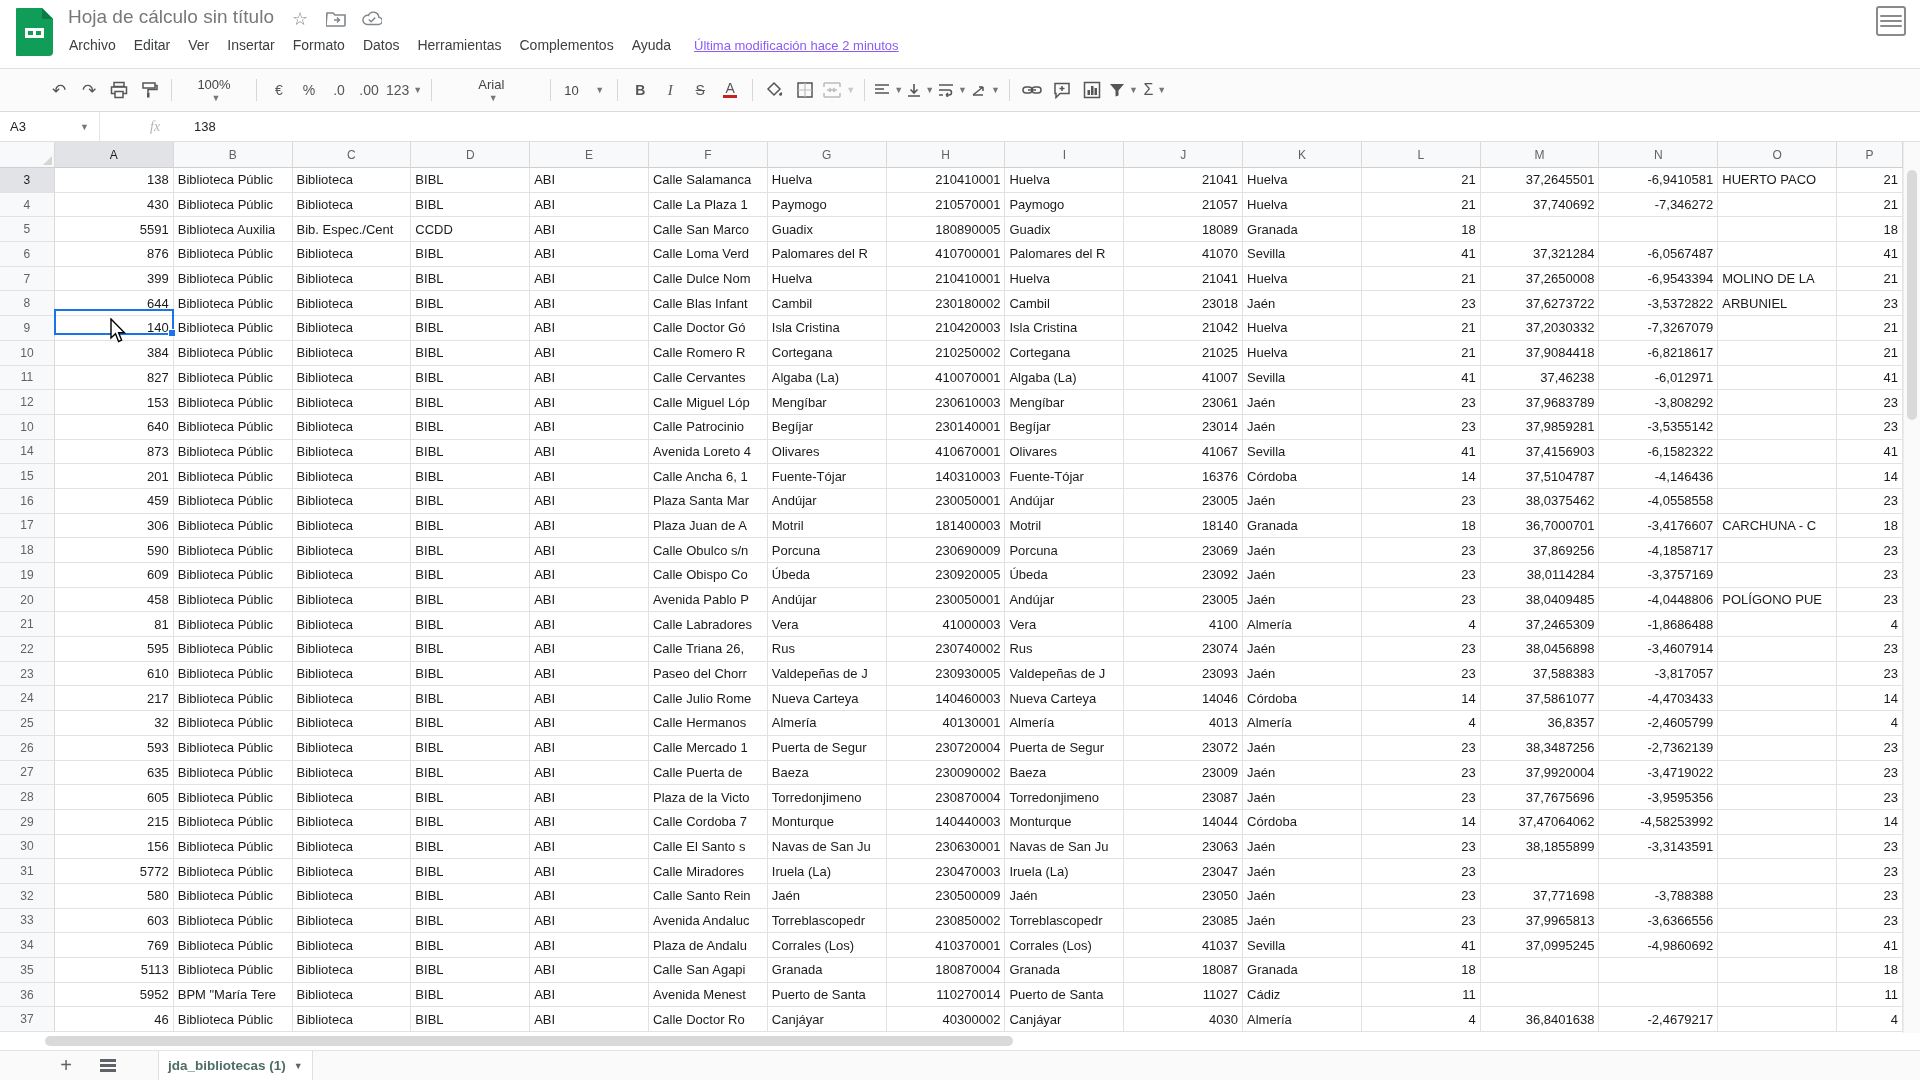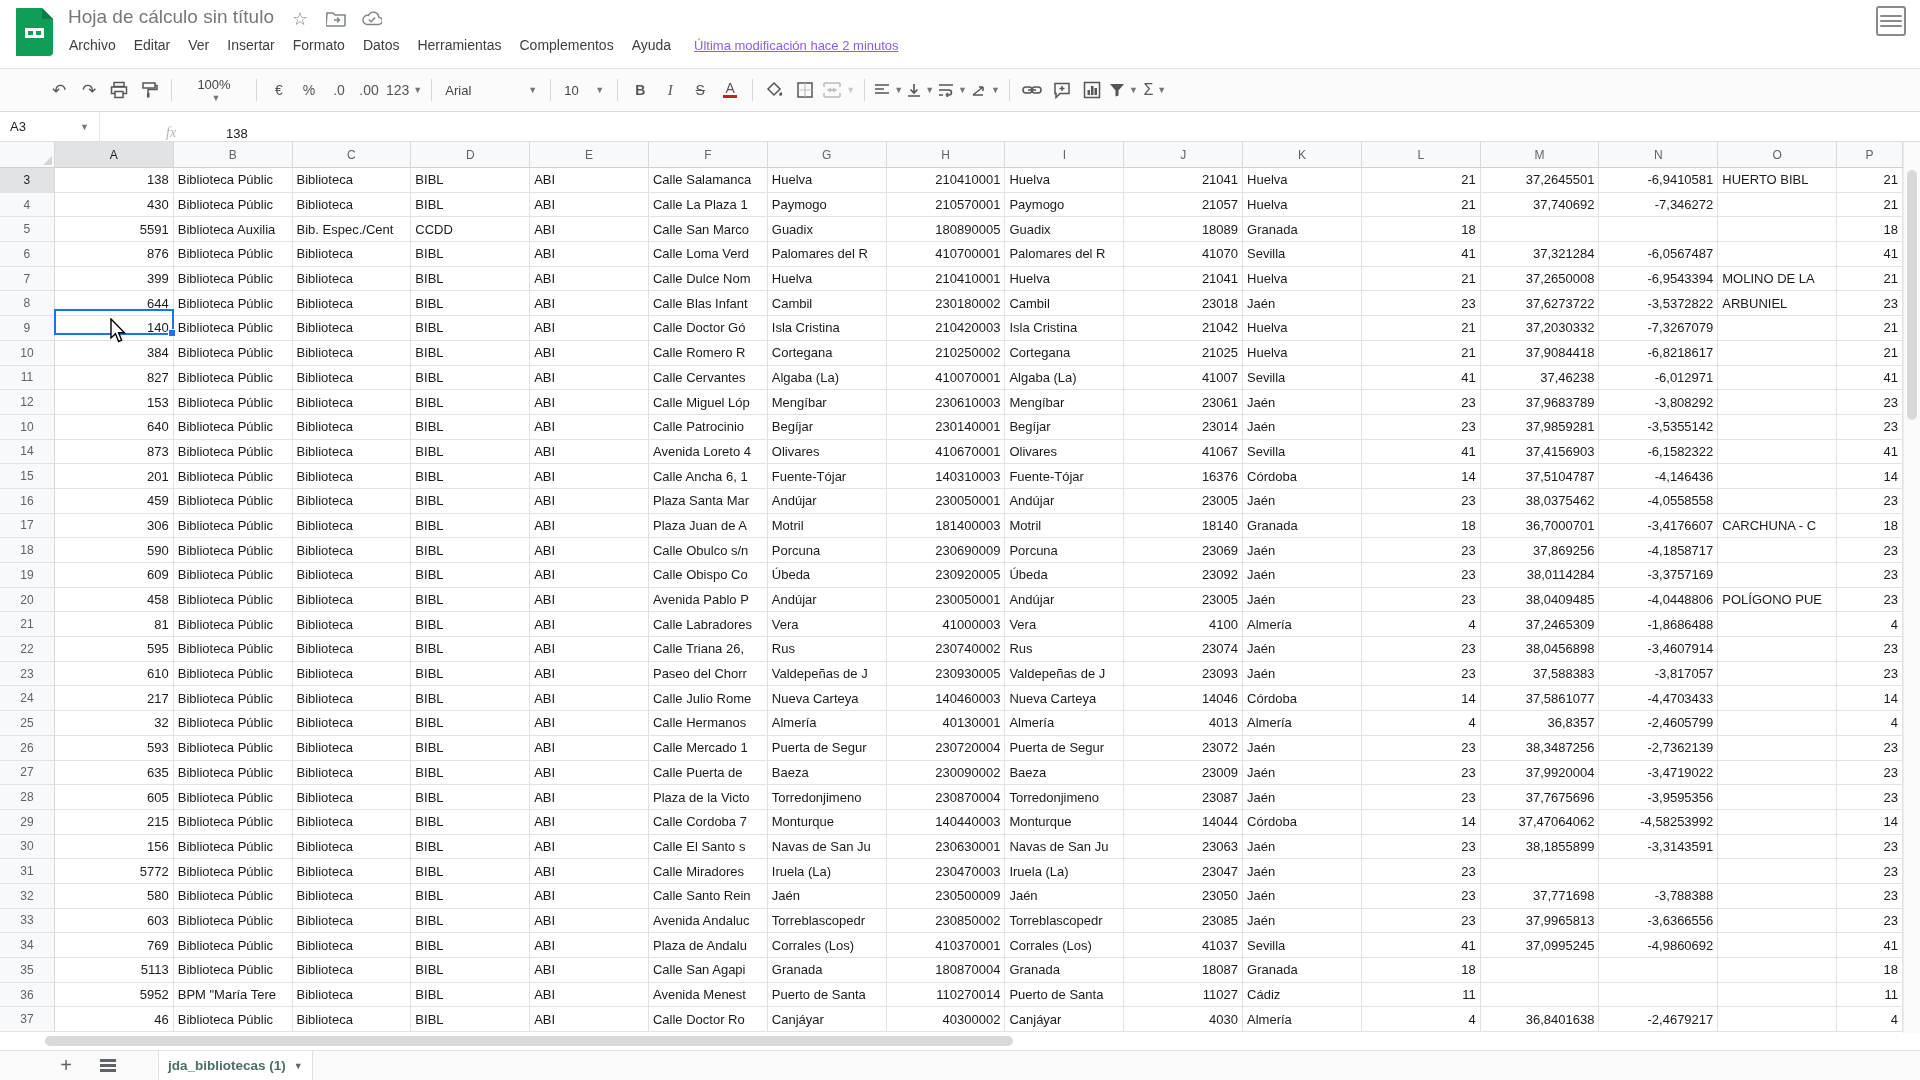--- a/index.html
+++ b/index.html
@@ -19,31 +19,31 @@
 
   
   #toolbar{position:absolute;left:0;top:68px;width:1920px;height:44px;background:#fbfbfb;border-top:1px solid #e0e0e0;border-bottom:1px solid #d9d9d9;display:flex;align-items:center;padding-left:44px;box-sizing:border-box;}
   .tbtn{min-width:26px;height:28px;display:flex;align-items:center;justify-content:center;color:#565656;font-size:15px;margin:0 2px;border-radius:2px;}
   .tbtn svg{display:block;}
   .glyph{font-size:14px;color:#565656;}
   .sep{width:1px;height:22px;background:#d7d7d7;margin:0 7px;}
   .dd{font-size:9px;color:#777;margin-left:4px;}
   .tsel{display:flex;align-items:center;justify-content:space-between;padding:0 6px;height:26px;color:#444;font-size:13px;}
   #zoom-select{width:58px;flex-direction:column;}
-  #font-select{width:92px;}
+  #font-select{width:92px;flex-direction:column;}
   #size-select{width:40px;}
   .b-bold{font-weight:bold;font-size:14px;}
   .b-italic{font-style:italic;font-family:"Liberation Serif",serif;font-size:15px;}
   .b-strike{text-decoration:line-through;font-size:14px;}
   .b-color{font-size:14px;line-height:12px;display:flex;flex-direction:column;align-items:center;}
   .b-color .bar{width:14px;height:3px;background:#c5221f;margin-top:1px;}
   .disabled{opacity:.38;}
 
   
-  #formula-bar{position:absolute;left:0;top:112px;width:1920px;height:30px;background:#fff;border-bottom:1px solid #e0e0e0;display:flex;align-items:flex-end;box-sizing:border-box;gap:16px;}
+  #formula-bar{position:absolute;left:0;top:112px;width:1920px;height:30px;background:#fff;border-bottom:1px solid #e0e0e0;display:flex;align-items:center;box-sizing:border-box;}
   #name-box{width:100px;height:100%;display:flex;align-items:center;justify-content:space-between;padding:0 10px;box-sizing:border-box;border-right:1px solid #e6e6e6;font-size:13px;color:#222;}
   #fx-label{font-family:"Liberation Serif",serif;font-style:italic;color:#b5b5b5;font-size:14px;margin-left:50px;}
   #cell-value{margin-left:34px;font-size:13px;color:#222;}
 
   
   #grid{position:absolute;left:0;top:142px;width:1903px;height:891px;}
   #col-headers{display:flex;height:26px;}
   .corner{width:55px;height:26px;background:#f8f9fa;border-right:1px solid #d9d9d9;border-bottom:1px solid #cfcfcf;box-sizing:border-box;position:relative;}
   .corner:after{content:"";position:absolute;right:2px;bottom:2px;border-left:9px solid transparent;border-bottom:9px solid #d5d5d5;}
   .col-h{width:119px;height:26px;background:#f8f9fa;border-right:1px solid #d9d9d9;border-bottom:1px solid #cfcfcf;box-sizing:border-box;display:flex;align-items:center;justify-content:center;font-size:12px;color:#5f6368;}
@@ -310,21 +310,21 @@
           <div class="cell">ABI</div>
           <div class="cell">Calle Salamanca</div>
           <div class="cell">Huelva</div>
           <div class="cell num">210410001</div>
           <div class="cell">Huelva</div>
           <div class="cell num">21041</div>
           <div class="cell">Huelva</div>
           <div class="cell num">21</div>
           <div class="cell num">37,2645501</div>
           <div class="cell num">-6,9410581</div>
-          <div class="cell">HUERTO BIBL</div>
+          <div class="cell">HUERTO PACO</div>
           <div class="cell num last">21</div>
         </div>
         <div class="grow">
           <div class="row-h">4</div>
           <div class="cell num">430</div>
           <div class="cell">Biblioteca Públic</div>
           <div class="cell">Biblioteca</div>
           <div class="cell">BIBL</div>
           <div class="cell">ABI</div>
           <div class="cell">Calle La Plaza 1</div>

